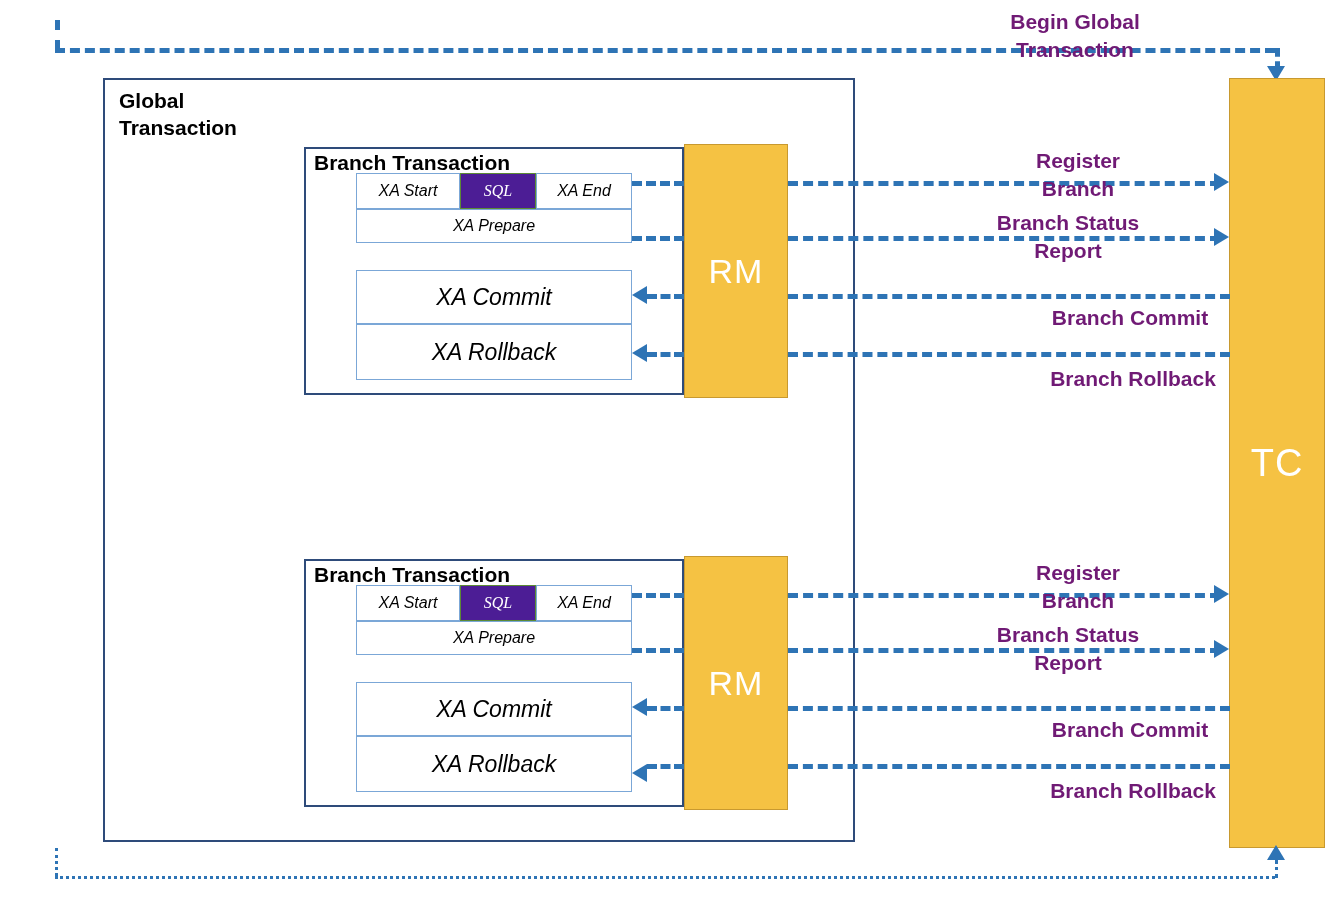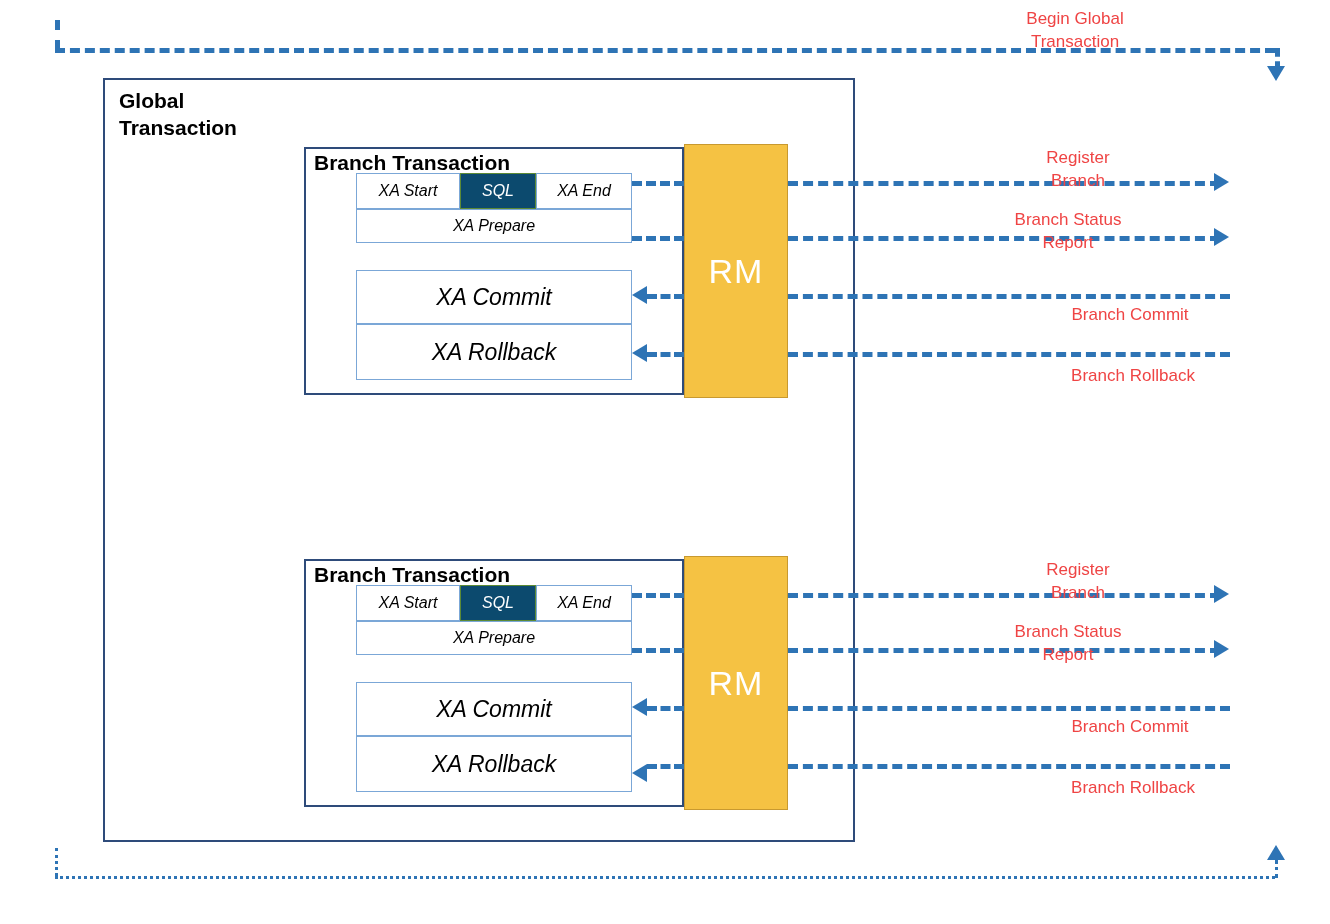--- a/index.html
+++ b/index.html
@@ -22,21 +22,21 @@
   #global-title{font-weight:bold;font-size:21px;color:#000;line-height:1.28;
                 white-space:pre-line;}
 
   
   .branch-box{background:#ffffff;border:2px solid #2E4B7A;}
   .branch-title{position:absolute;left:8px;top:2px;font-weight:bold;font-size:21px;color:#000;}
 
   .cell{position:absolute;box-sizing:border-box;border:1.4px solid #7BA7D7;
         background:#ffffff;display:flex;align-items:center;justify-content:center;
         font-style:italic;color:#000;}
-  .cell.green{background:#0c4a6e;border-color:#5C8A35;color:#ffffff;}
+  .cell.green{background:#4c1d95;border-color:#5C8A35;color:#ffffff;font-family:Liberation Serif, serif;}
 
   
   .dash{position:absolute;height:0;border-top:5px dashed #2E74B5;}
   .dashv{position:absolute;width:0;border-left:5px dashed #2E74B5;}
   .dotline{position:absolute;height:0;border-top:3px dotted #2E74B5;}
   .dotv{position:absolute;width:0;border-left:3px dotted #2E74B5;}
 
   .arrow-r{position:absolute;width:0;height:0;
            border-top:9px solid transparent;border-bottom:9px solid transparent;
            border-left:15px solid #2E74B5;}
@@ -44,36 +44,39 @@
            border-top:9px solid transparent;border-bottom:9px solid transparent;
            border-right:15px solid #2E74B5;}
   .arrow-d{position:absolute;width:0;height:0;
            border-left:9px solid transparent;border-right:9px solid transparent;
            border-top:15px solid #2E74B5;}
   .arrow-u{position:absolute;width:0;height:0;
            border-left:9px solid transparent;border-right:9px solid transparent;
            border-bottom:15px solid #2E74B5;}
 
   
-  .cap{position:absolute;color:#ef4444;font-weight:normal;font-size:17px;
+  .cap{position:absolute;color:#701a75;font-weight:bold;font-size:21px;
        line-height:1.33;white-space:pre-line;text-align:center;}
 </style>
 </head>
 <body>
 
 <div id="stage">
 
   <div class="dash" style="left:55px;top:48px;width:1220px;"></div>
   <div class="dashv" style="left:55px;top:20px;height:30px;"></div>
   <div class="dashv" style="left:1275px;top:48px;height:22px;"></div>
   <div class="arrow-d" style="left:1267px;top:66px;"></div>
   <div class="cap" style="left:960px;top:8px;width:230px;">Begin Global
 Transaction</div>
 
 
+  <div class="abs pillar" style="left:1229px;top:78px;width:96px;height:770px;">
+    <span class="pillar-label">TC</span>
+  </div>
 
   <div class="abs" id="global-box" style="left:103px;top:78px;width:752px;height:764px;"></div>
   <div class="abs" id="global-title" style="left:119px;top:88px;width:220px;">Global
 Transaction</div>
 
   <div class="abs branch-box" style="left:304px;top:147px;width:380px;height:248px;">
     <div class="branch-title">Branch Transaction</div>
   </div>
 
   <div class="cell" style="left:356px;top:173px;width:104px;height:36px;font-size:16px;">XA Start</div>

